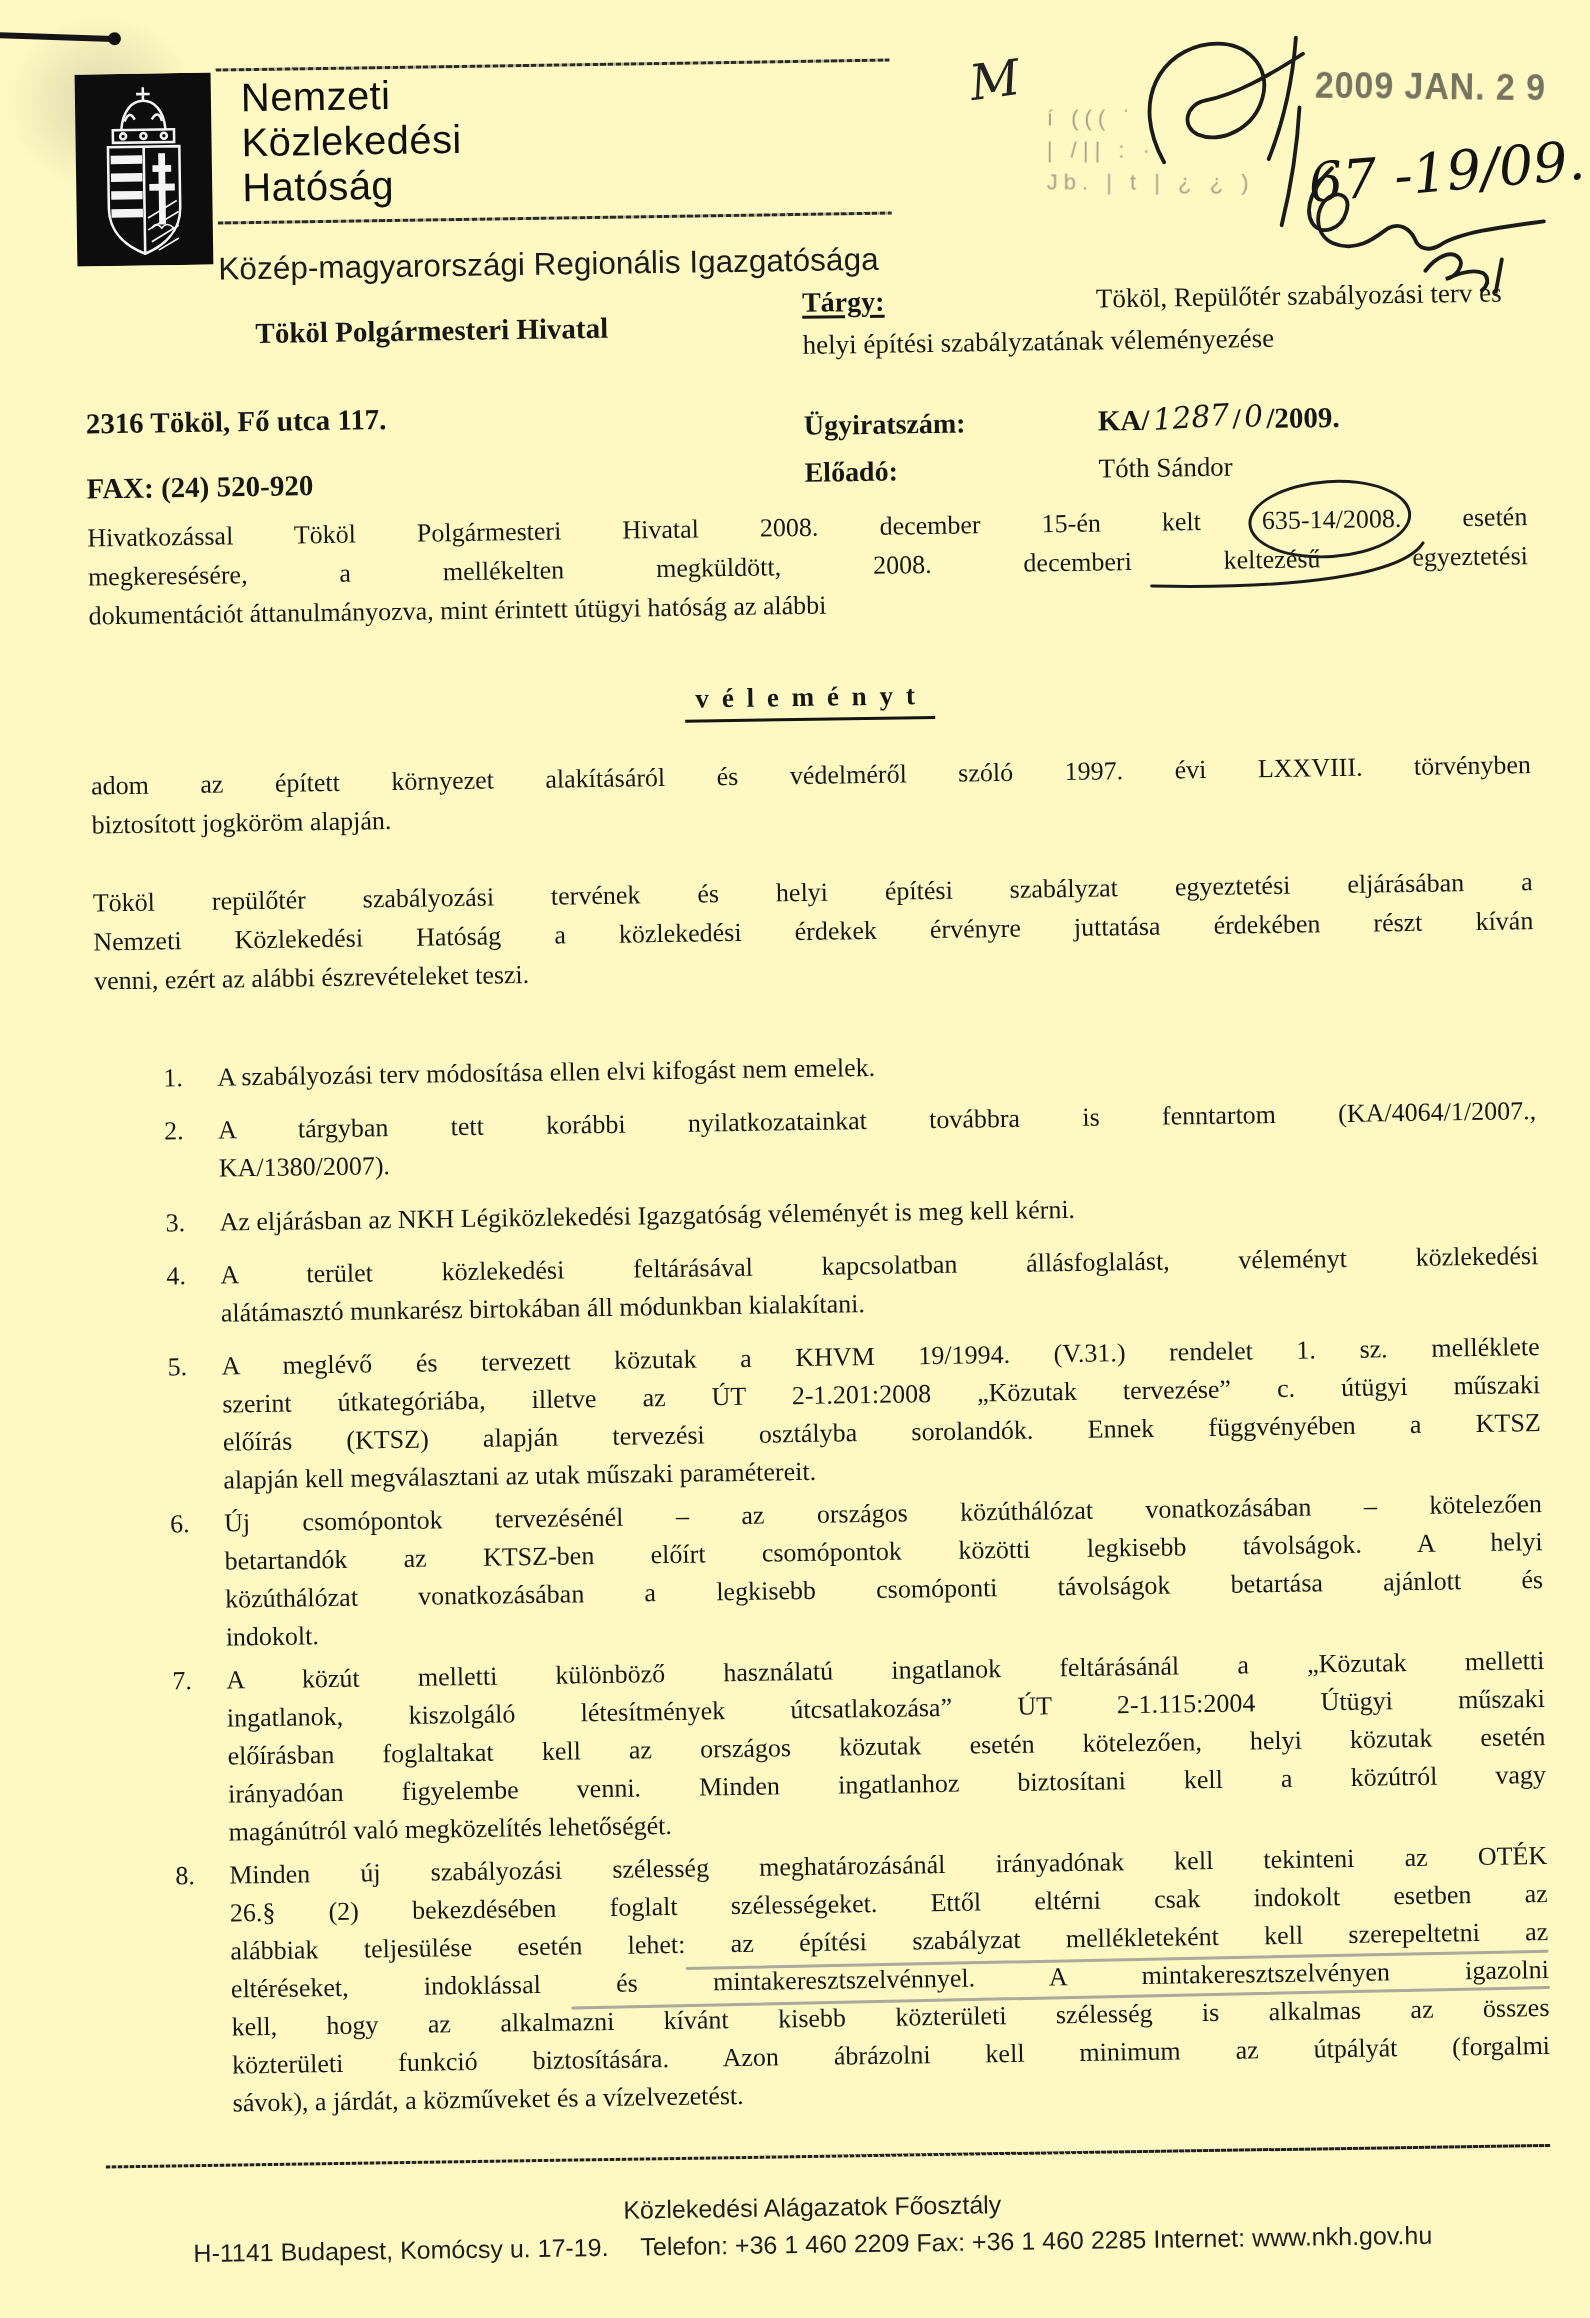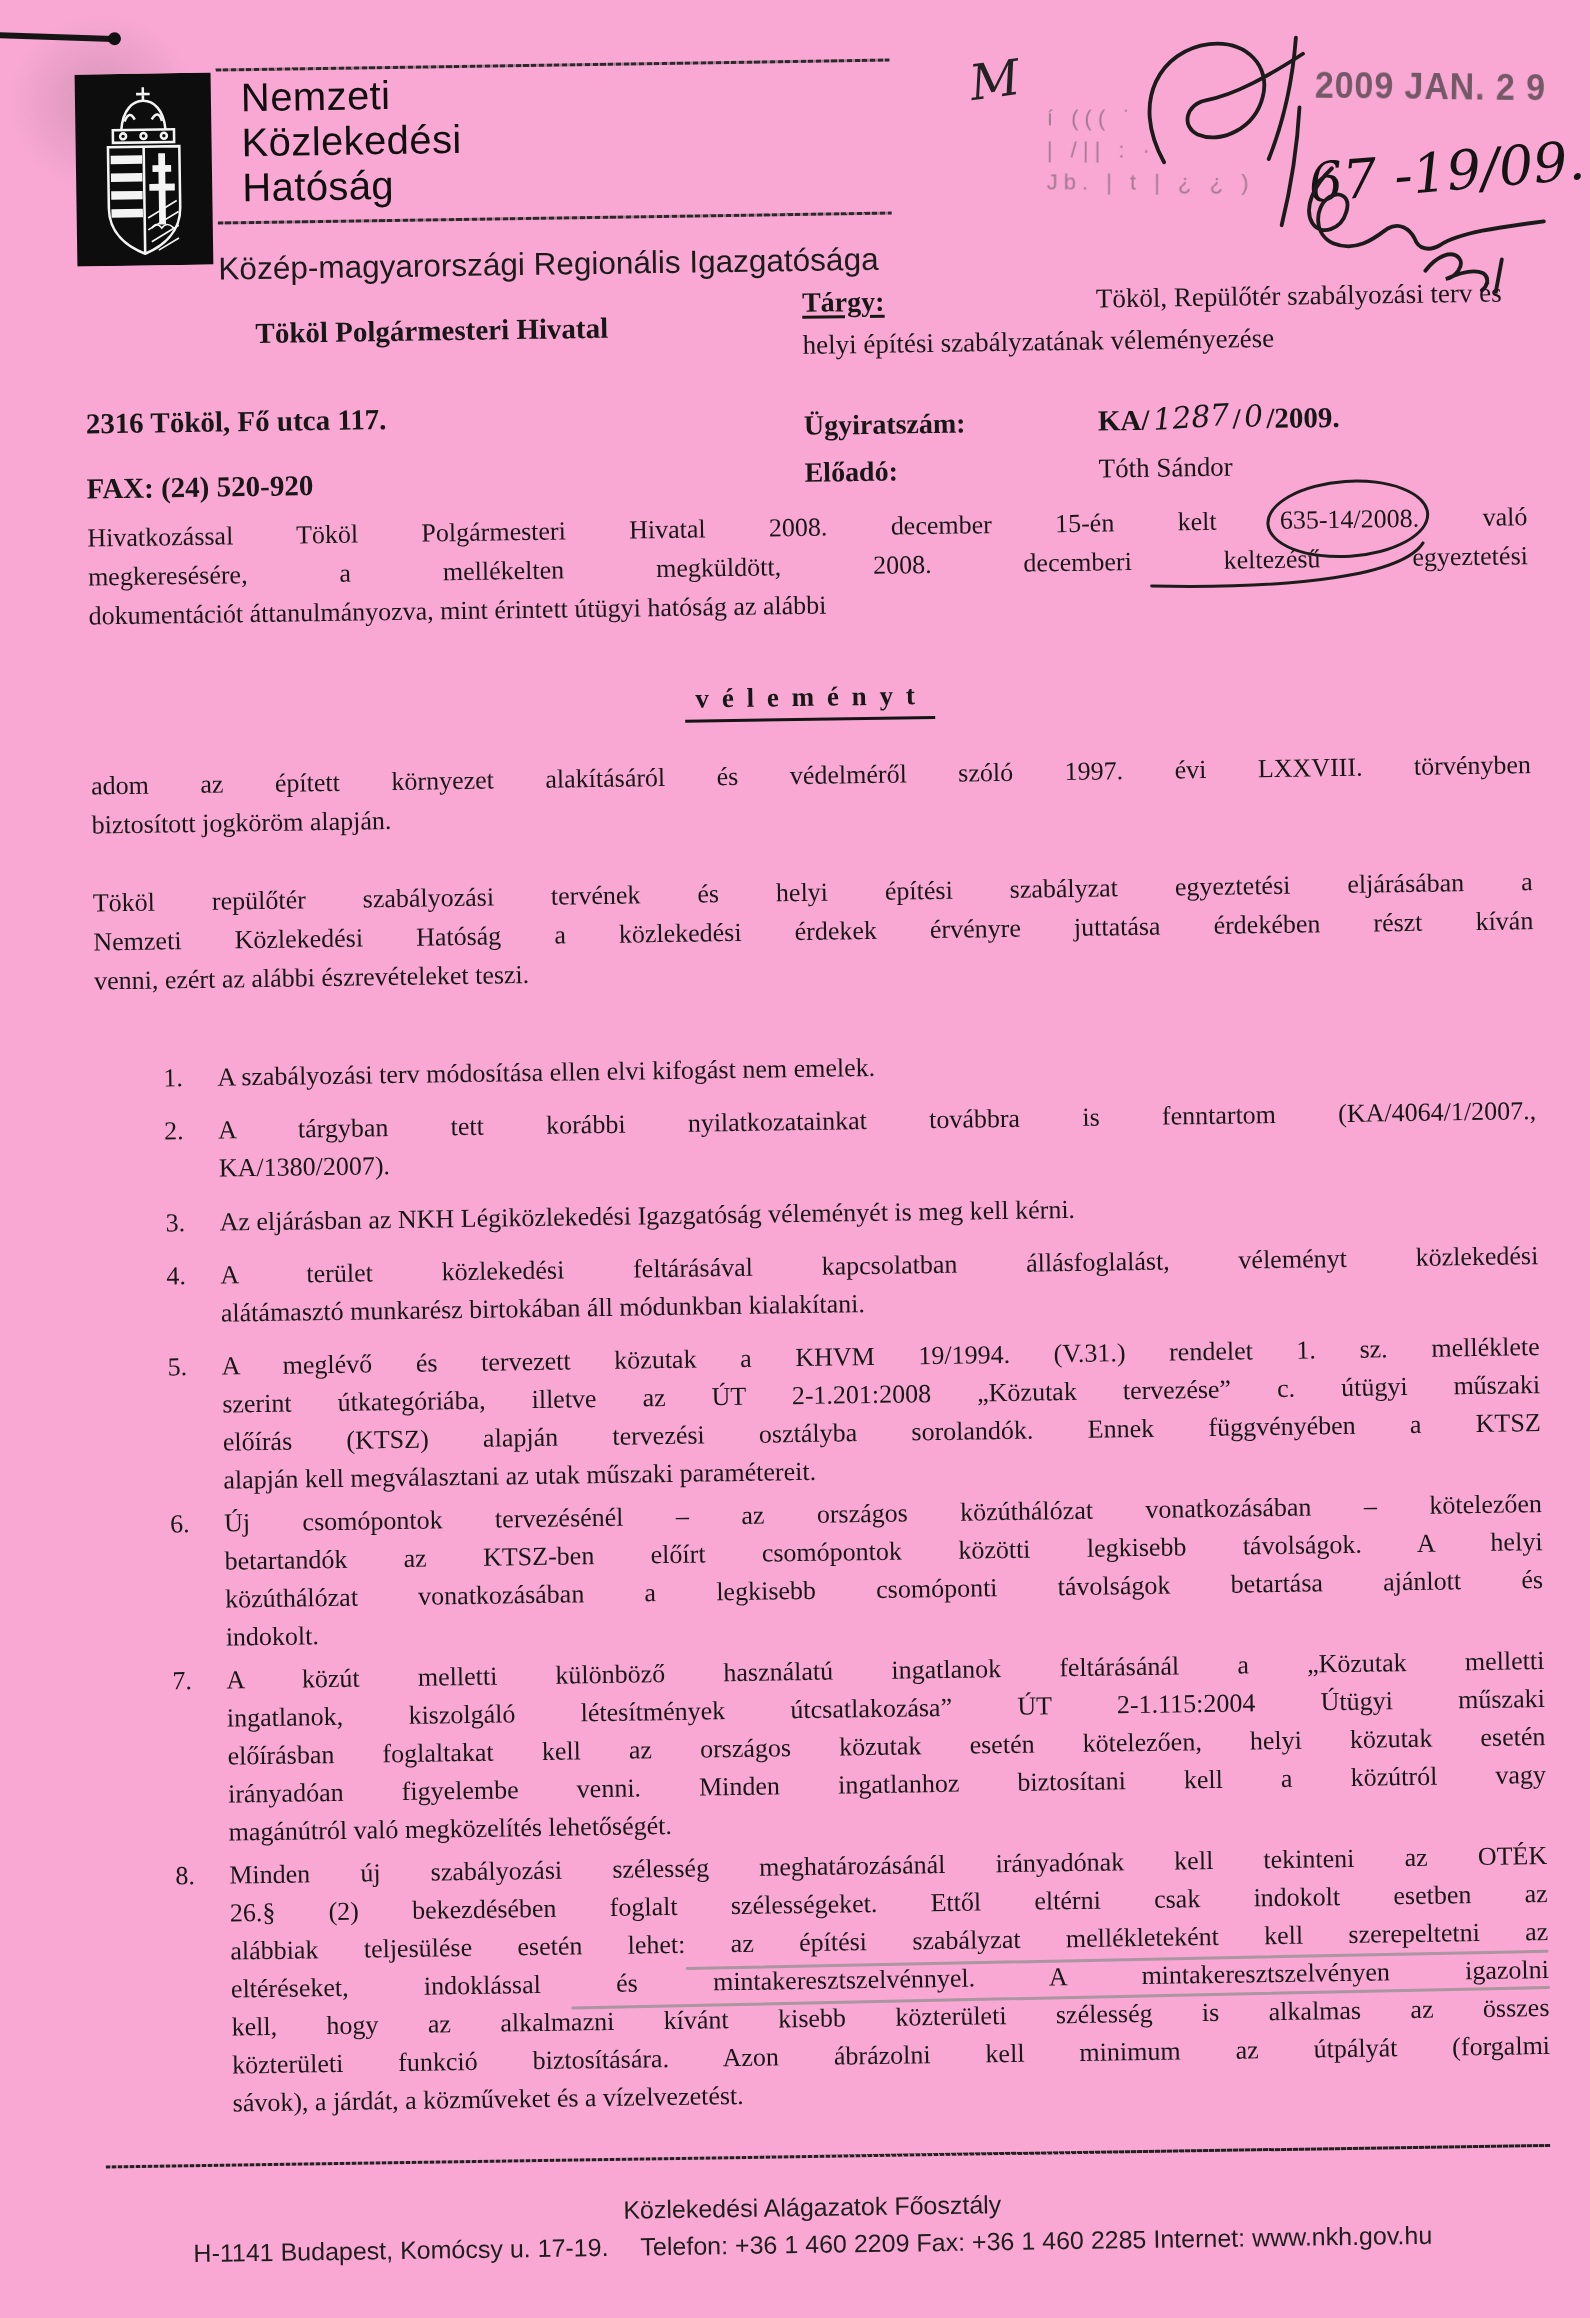--- a/index.html
+++ b/index.html
@@ -1,18 +1,18 @@
 <!DOCTYPE html>
 <html style="font-size:13.6px"><head>
 <meta charset="utf-8">
 <style>
   html,body{margin:0;padding:0;background:#e8e8e6;}
   .sheet{
     position:relative;width:1590px;height:2319px;margin:0 auto;
-    background:#f9a8d4;overflow:hidden;
+    background:#fef9c3;overflow:hidden;
     font-family:"Liberation Serif", serif;color:#171717;
   }
   .rot{position:absolute;inset:0;transform:rotate(-0.85deg);transform-origin:46% 45%;}
   
   .smudge{position:absolute;left:-34px;top:-25.5px;width:272px;height:255px;
     background:radial-gradient(closest-side,rgba(60,60,60,.18),rgba(60,60,60,0) 70%);}
   .staple{position:absolute;left:-10.2px;top:34px;width:126px;height:6px;background:#151515;border-radius:3.4px;transform:rotate(2deg);}
   .staple::after{content:"";position:absolute;right:-5.1px;top:-4.3px;width:13.6px;height:13.6px;background:#111;border-radius:50%;}
   
   .logo{position:absolute;left:88px;top:65px;width:138px;height:192px;}
@@ -167,21 +167,21 @@
         <span class="meta-label">Előadó:</span>
         <span class="meta-text">Tóth Sándor</span>
       </div>
     </div>
 
     <div class="body">
       <div class="intro">
         <div class="ln">
           <span>Hivatkozással Tököl Polgármesteri Hivatal 2008. december 15-én kelt</span>
           <span class="circled">635-14/2008.</span>
-          <span>való</span>
+          <span>esetén</span>
         </div>
         <div class="ln">megkeresésére, a mellékelten megküldött, 2008. decemberi keltezésű egyeztetési</div>
         <div class="ln-last">dokumentációt áttanulmányozva, mint érintett útügyi hatóság az alábbi</div>
         <svg class="tail" width="1440" height="170" viewBox="0 0 1692 200">
           <path d="M1570 52 C1545 90 1420 104 1250 98" fill="none" stroke="#1c1c1c" stroke-width="3.5" stroke-linecap="round"></path>
         </svg>
       </div>
 
       <div class="heading">
         <span>véleményt</span>

